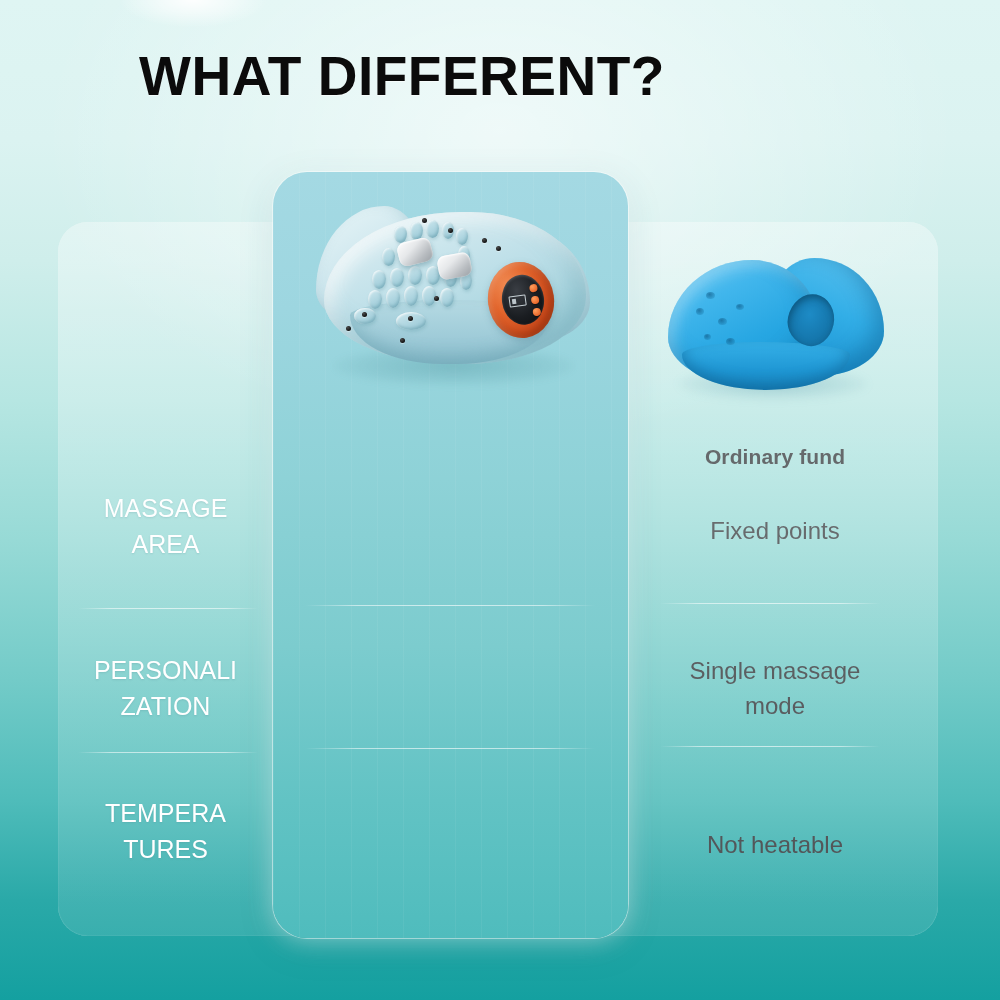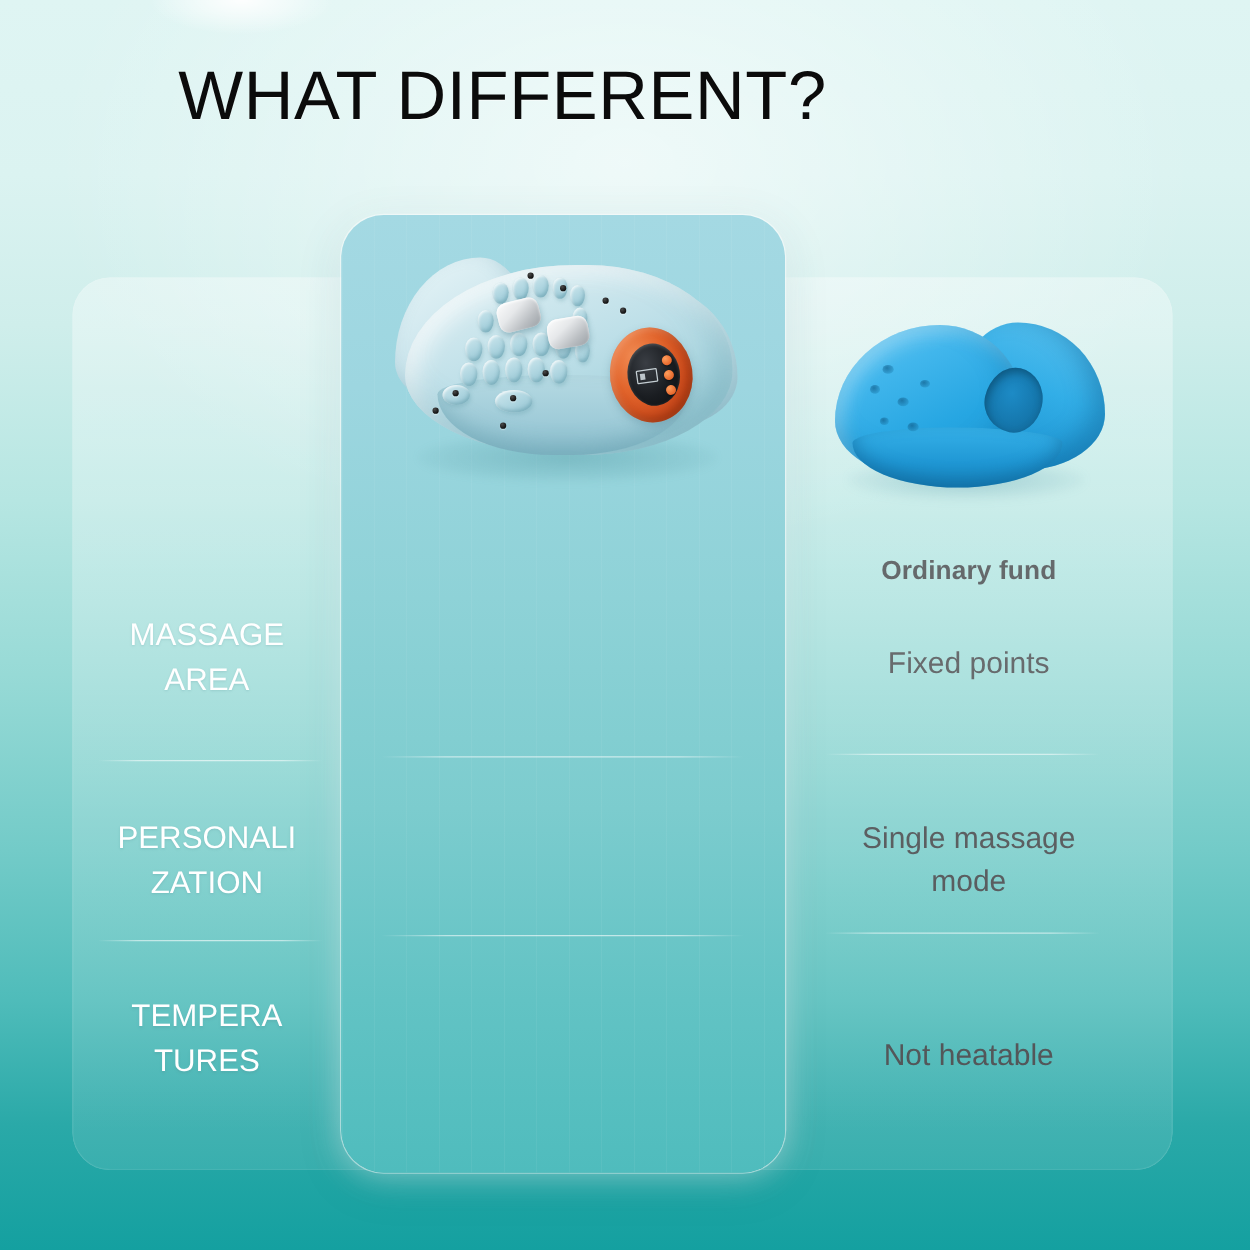--- a/index.html
+++ b/index.html
@@ -49,21 +49,21 @@
   }
 
   
   .title {
     position: absolute;
     top: 44px;
     left: 0;
     width: 804px;
     text-align: center;
     font-size: 55px;
-    font-weight: 400;
+    font-weight: 700;
     letter-spacing: 0.5px;
     color: #0b0b0b;
     font-family: "Liberation Sans", sans-serif;
     text-shadow: 0 1px 0 rgba(255,255,255,0.55);
     z-index: 6;
     white-space: nowrap;
   }
 
   
   .panel {

